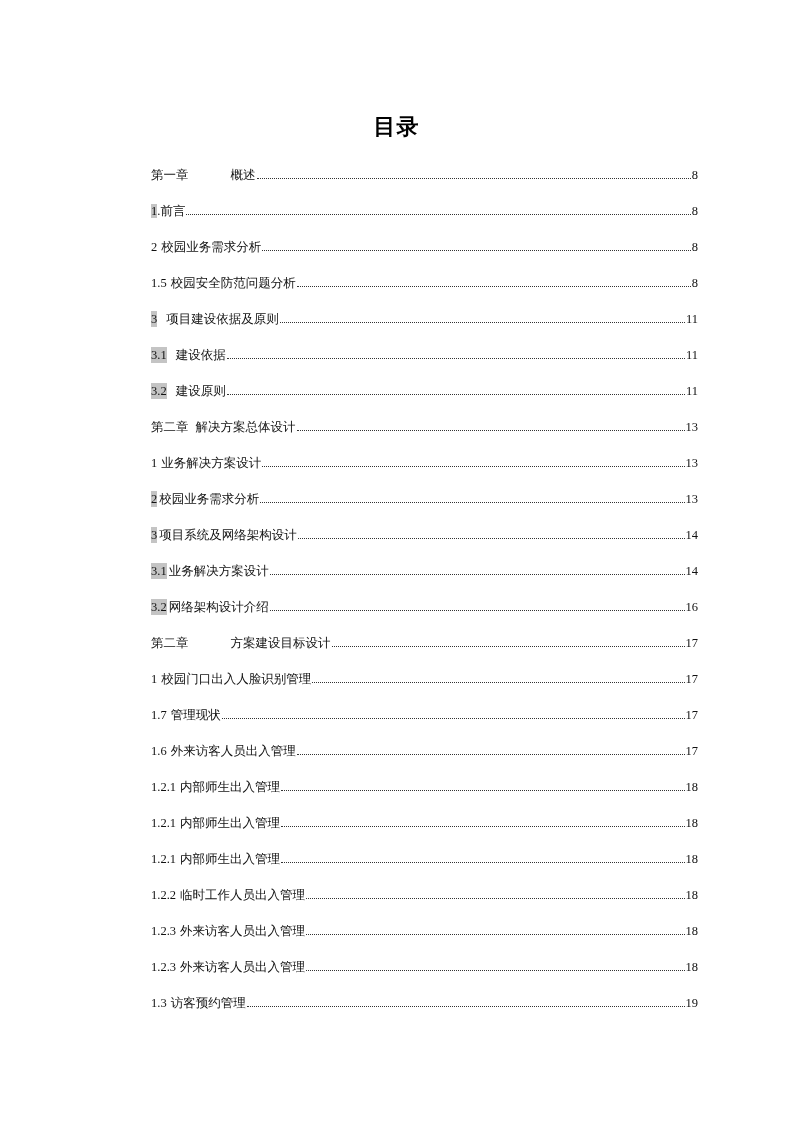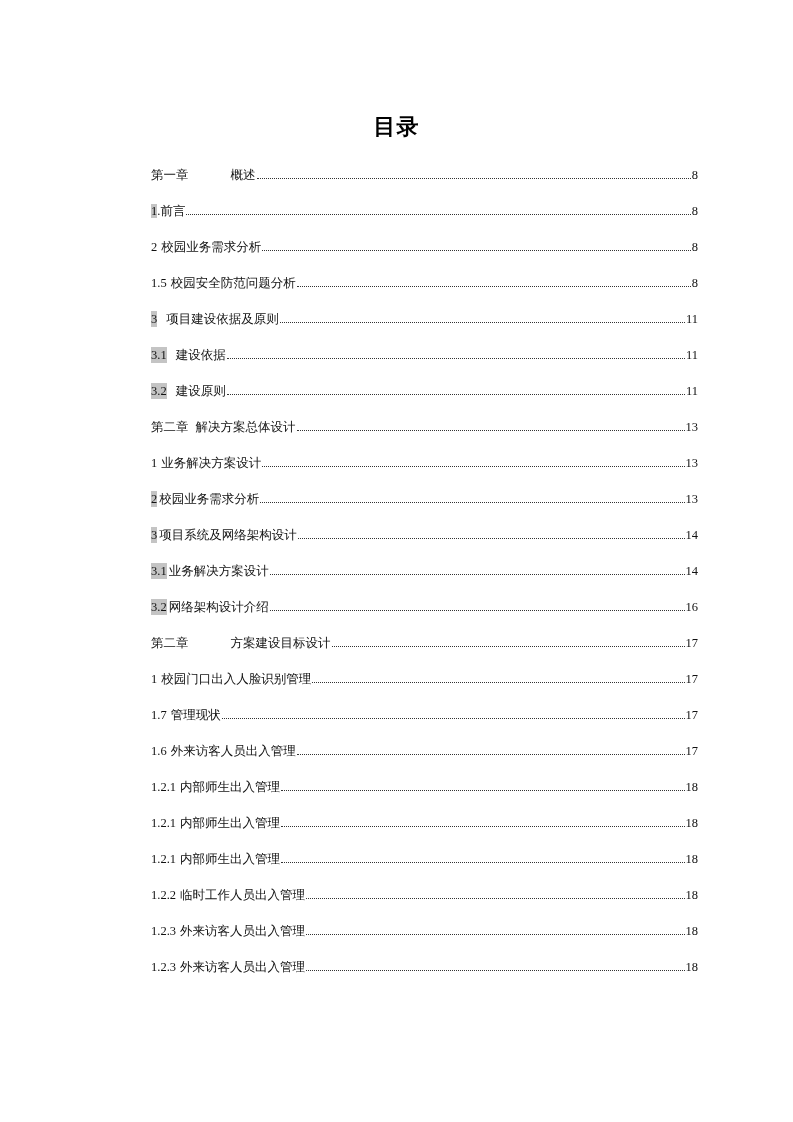--- a/index.html
+++ b/index.html
@@ -244,14 +244,21 @@
         <span class="toc-dots"></span>
         <span class="toc-page">18</span>
       </li>
       <li class="toc-row">
         <span class="toc-num">1.2.3</span>
         <span class="toc-gap" style="width: 4px;"></span>
         <span class="toc-text">外来访客人员出入管理</span>
         <span class="toc-dots"></span>
         <span class="toc-page">18</span>
       </li>
+      <li class="toc-row">
+        <span class="toc-num">1.3</span>
+        <span class="toc-gap" style="width: 4px;"></span>
+        <span class="toc-text">访客预约管理</span>
+        <span class="toc-dots"></span>
+        <span class="toc-page">19</span>
+      </li>
     </ul>
 </div>
 
 </body></html>

